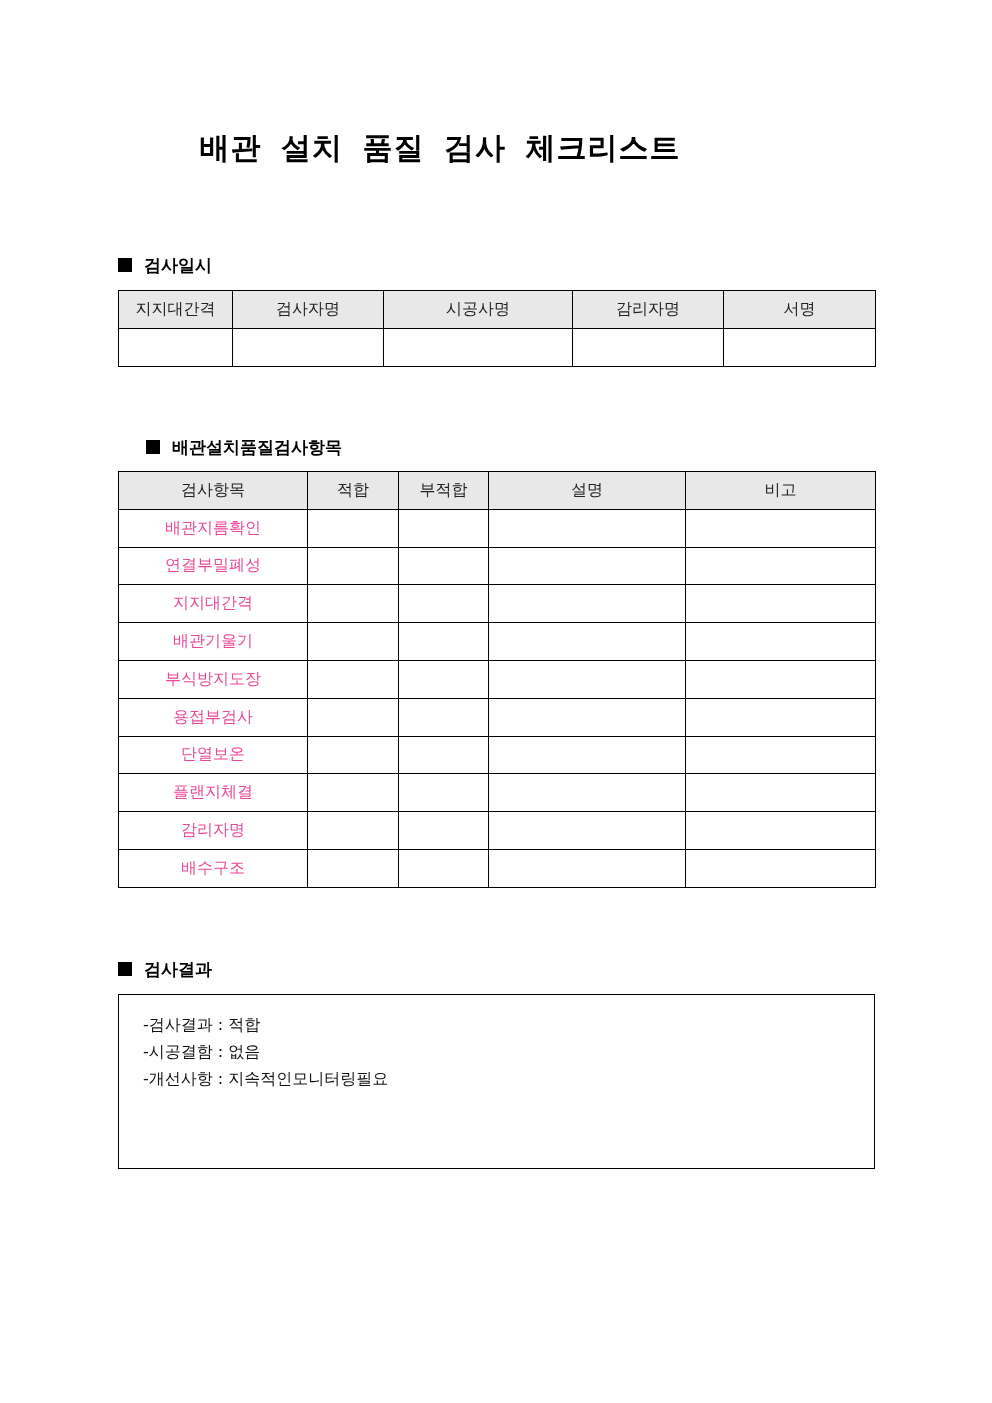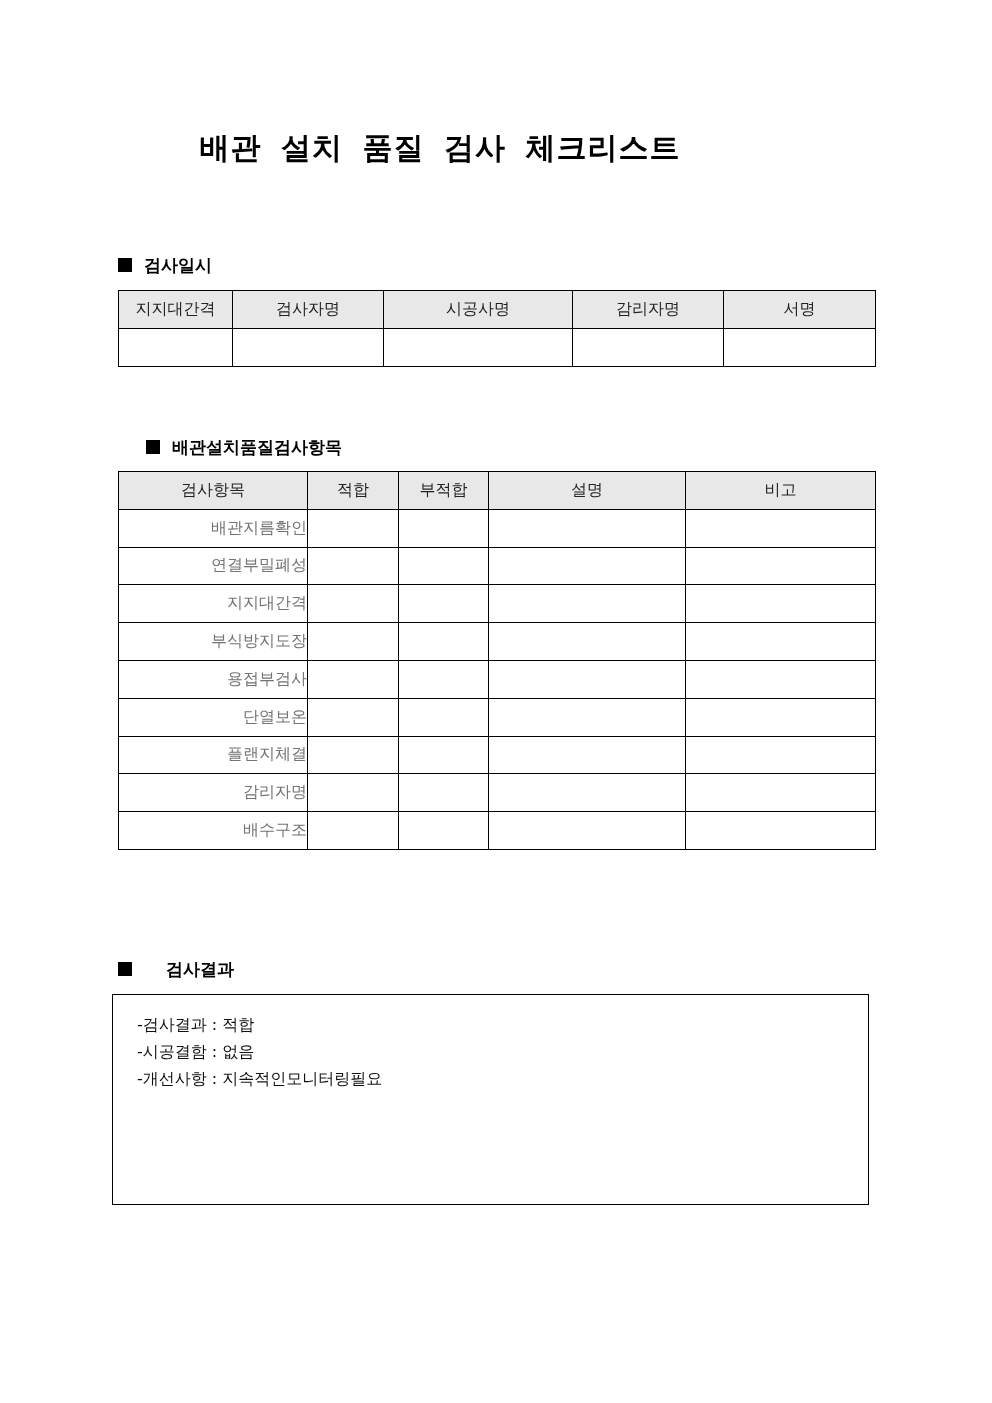--- a/index.html
+++ b/index.html
@@ -27,28 +27,28 @@
     }
     table.grid th, table.grid td {
       border: 1.3px solid #000;
       height: 37.8px; padding: 0;
     }
     table.grid th {
       background: #e8e8e8; font-weight: normal; text-align: center;
       color: #222;
     }
     table.grid td.item-label {
-      text-align: right; padding-left: 0; color: #737373;
+      text-align: center; padding-left: 0; color: #ec4899;
     }
 
     #info-table { top: 290px; }
     #items-table { top: 471px; border-radius: 23px; }
 
     .result-box {
-      position: absolute; left: 112px; top: 994px; width: 757px; height: 211px;
+      position: absolute; left: 118px; top: 994px; width: 757px; height: 175px;
       border: 1.3px solid #000; padding: 16px 0 0 24px;
       font-size: 16px; line-height: 27px; color: #111;
     }
   </style>
 </head>
 <body>
 
 <div class="title">배관 설치 품질 검사 체크리스트</div>
 
 <div class="section-heading" style="top:253px;">
@@ -122,20 +122,27 @@
       <td></td>
     </tr>
     <tr>
       <td class="item-label">지지대간격</td>
       <td></td>
       <td></td>
       <td></td>
       <td></td>
     </tr>
     <tr>
+      <td class="item-label">배관기울기</td>
+      <td></td>
+      <td></td>
+      <td></td>
+      <td></td>
+    </tr>
+    <tr>
       <td class="item-label">부식방지도장</td>
       <td></td>
       <td></td>
       <td></td>
       <td></td>
     </tr>
     <tr>
       <td class="item-label">용접부검사</td>
       <td></td>
       <td></td>
@@ -166,21 +173,21 @@
     <tr>
       <td class="item-label">배수구조</td>
       <td></td>
       <td></td>
       <td></td>
       <td></td>
     </tr>
   </tbody>
 </table>
 
-<div class="section-heading" style="top:957px;gap:22px;">
+<div class="section-heading" style="top:957px;">
   <span class="square"></span>
   <span>검사결과</span>
 </div>
 
 <div class="result-box">
   <div>-검사결과 : 적합</div>
   <div>-시공결함 : 없음</div>
   <div>-개선사항 : 지속적인모니터링필요</div>
 </div>
 

